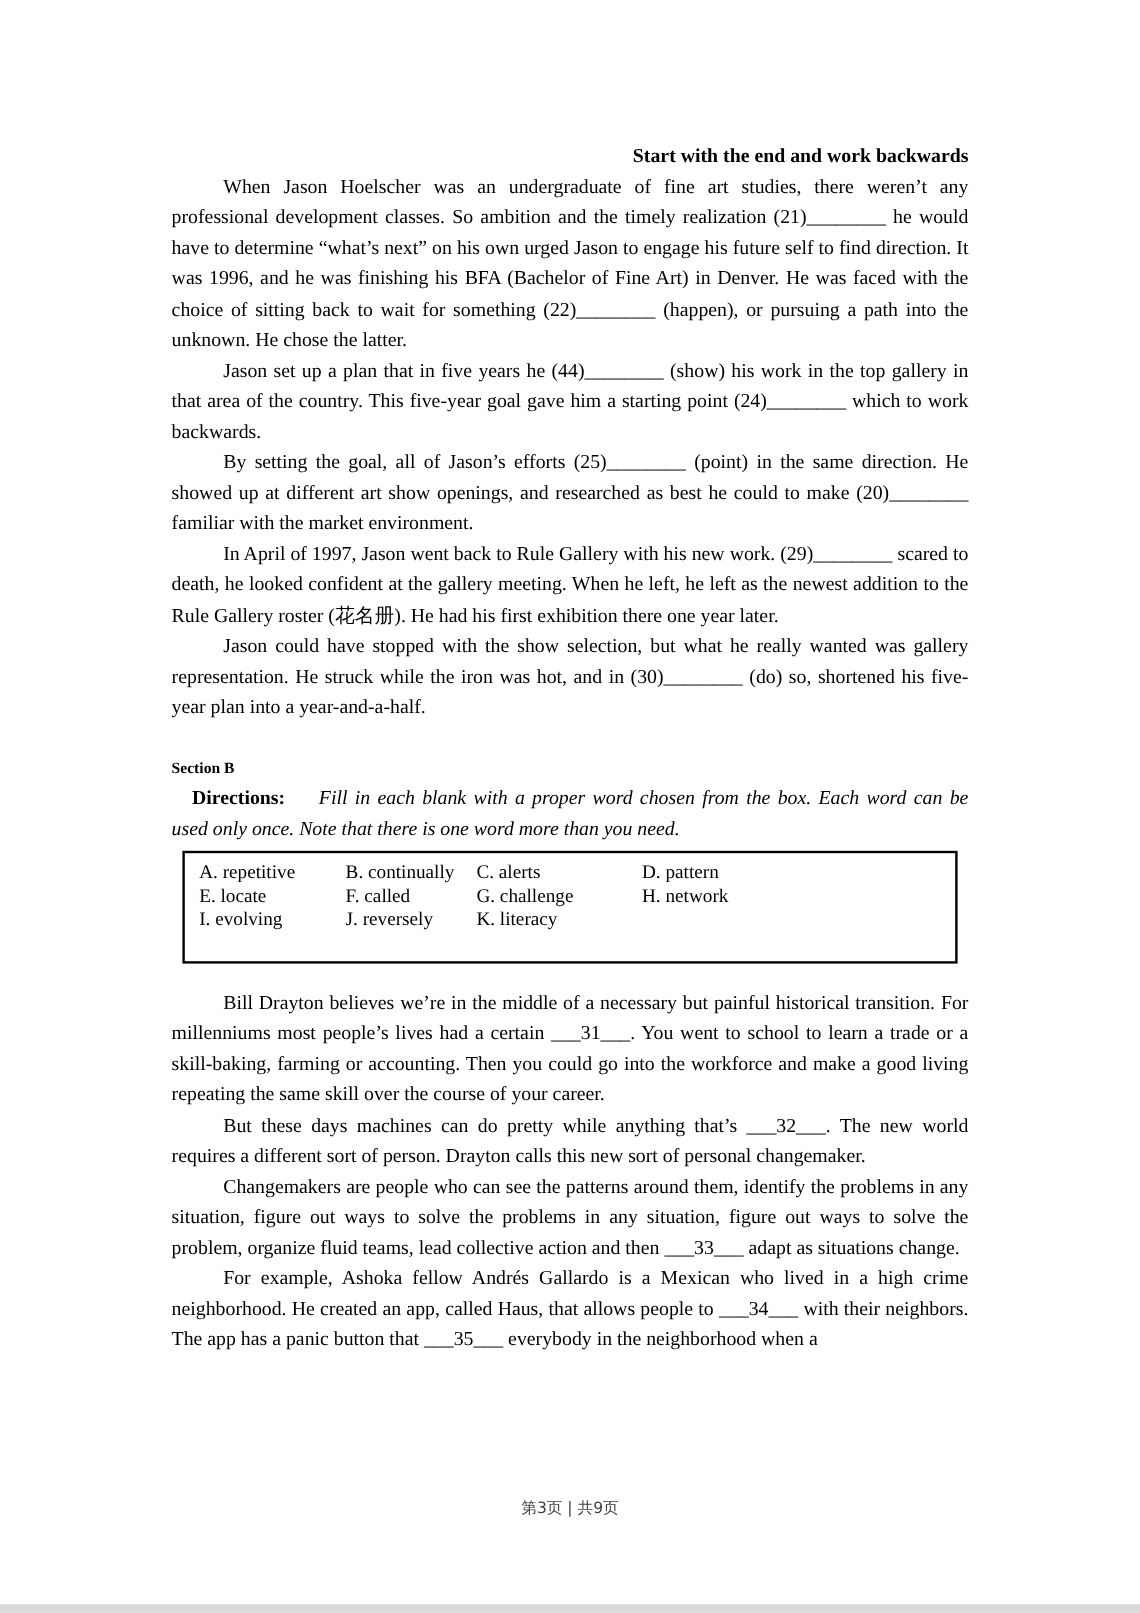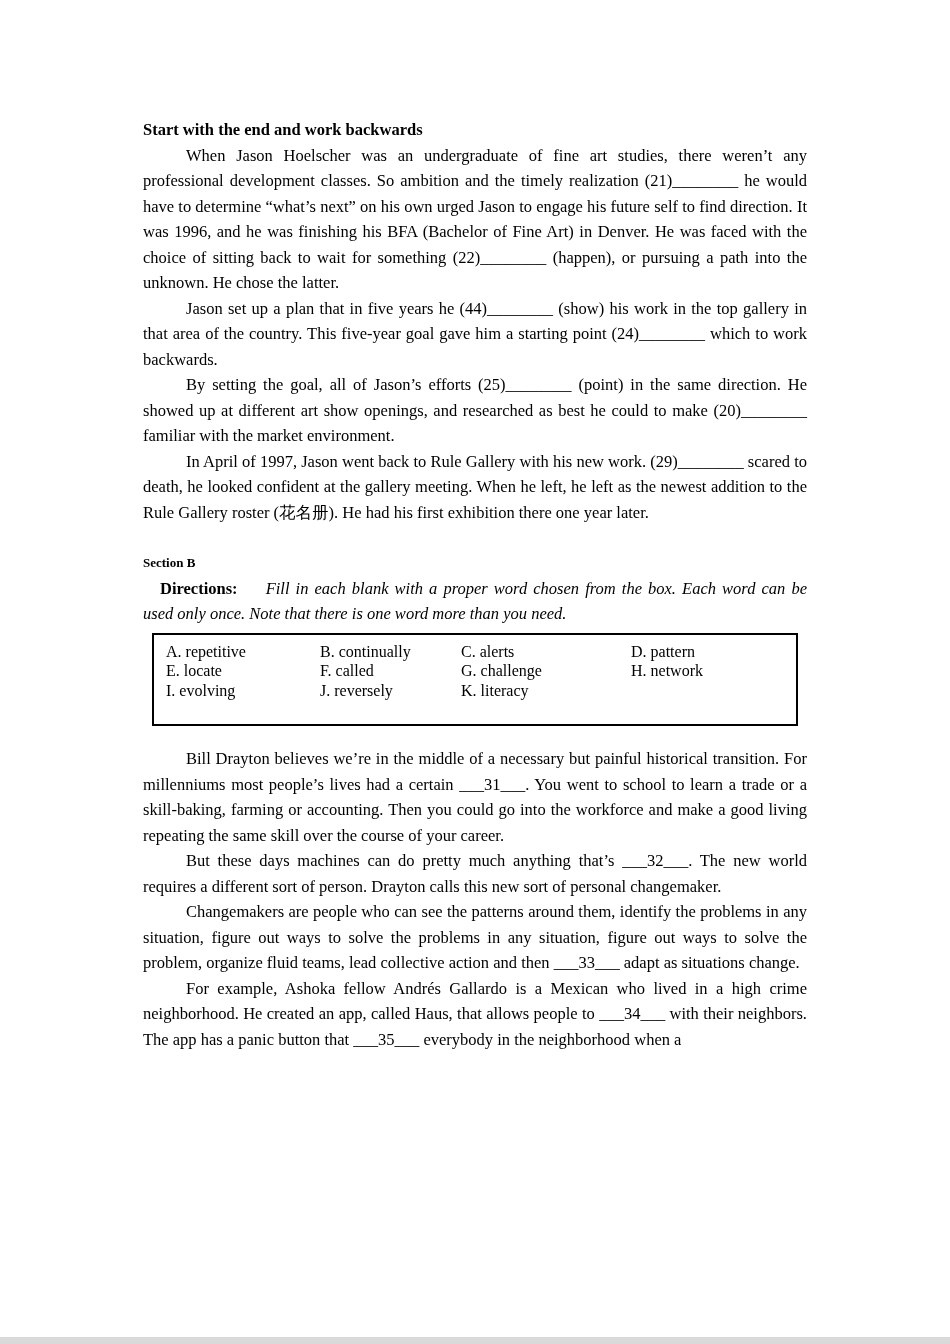--- a/index.html
+++ b/index.html
@@ -13,21 +13,21 @@
     font-family: "Liberation Serif", "DejaVu Serif", serif;
     font-size: 16.5px;
     color: #000;
   }
   .content {
     padding: 117px 143px 0 143px;
   }
   .title {
     font-size: 16.5px;
     font-weight: bold;
-    text-align: left;
+    text-align: right;
     margin: 0;
     line-height: 25.5px;
   }
   p.body-para {
     margin: 0;
     text-align: justify;
     line-height: 25.5px;
     text-indent: 43px;
   }
   .section-heading {
@@ -47,21 +47,20 @@
   .word-box {
     margin: 6px 9px 0 9px;
     border: 2px solid #000;
     padding: 7px 0 24px 12px;
     font-size: 16px;
   }
   .wb-row {
     display: grid;
     grid-template-columns: 122px 109px 138px 1fr;
     line-height: 19.5px;
-    gap: 32px;
   }
   .wb-cell { white-space: nowrap; }
   .para-gap { height: 20px; }
   .footer {
     position: absolute;
     left: 0;
     right: 0;
     top: 1248px;
     text-align: center;
     font-size: 13px;
@@ -75,20 +74,21 @@
 <div class="page">
   <div class="content">
 
     <h1 class="title">Start with the end and work backwards</h1>
 
     <div>
       <p class="body-para">When Jason Hoelscher was an undergraduate of fine art studies, there weren’t any professional development classes. So ambition and the timely realization (21)________ he would have to determine “what’s next” on his own urged Jason to engage his future self to find direction. It was 1996, and he was finishing his BFA (Bachelor of Fine Art) in Denver. He was faced with the choice of sitting back to wait for something (22)________ (happen), or pursuing a path into the unknown. He chose the latter.</p>
       <p class="body-para">Jason set up a plan that in five years he (44)________ (show) his work in the top gallery in that area of the country. This five-year goal gave him a starting point (24)________ which to work backwards.</p>
       <p class="body-para">By setting the goal, all of Jason’s efforts (25)________ (point) in the same direction. He showed up at different art show openings, and researched as best he could to make (20)________ familiar with the market environment.</p>
       <p class="body-para">In April of 1997, Jason went back to Rule Gallery with his new work. (29)________ scared to death, he looked confident at the gallery meeting. When he left, he left as the newest addition to the Rule Gallery roster (花名册). He had his first exhibition there one year later.</p>
+      <p class="body-para">Jason could have stopped with the show selection, but what he really wanted was gallery representation. He struck while the iron was hot, and in (30)________ (do) so, shortened his five-year plan into a year-and-a-half.</p>
     </div>
 
     <h2 class="section-heading">Section B</h2>
 
     <p class="directions"><span class="dir-label">Directions:</span><span class="dir-text"> Fill in each blank with a proper word chosen from the box. Each word can be used only once. Note that there is one word more than you need.</span></p>
 
     <div class="word-box">
       <div class="wb-row">
         <span class="wb-cell">A. repetitive</span>
         <span class="wb-cell">B. continually</span>
@@ -106,20 +106,21 @@
         <span class="wb-cell">J. reversely</span>
         <span class="wb-cell">K. literacy</span>
         <span class="wb-cell"></span>
       </div>
     </div>
 
     <div class="para-gap"></div>
 
     <div>
       <p class="body-para">Bill Drayton believes we’re in the middle of a necessary but painful historical transition. For millenniums most people’s lives had a certain ___31___. You went to school to learn a trade or a skill-baking, farming or accounting. Then you could go into the workforce and make a good living repeating the same skill over the course of your career.</p>
-      <p class="body-para">But these days machines can do pretty much anything that’s ___32___. The new world requires a different sort of person. Drayton calls this new sort of personal changemaker.</p>
+      <p class="body-para">But these days machines can do pretty while anything that’s ___32___. The new world requires a different sort of person. Drayton calls this new sort of personal changemaker.</p>
       <p class="body-para">Changemakers are people who can see the patterns around them, identify the problems in any situation, figure out ways to solve the problems in any situation, figure out ways to solve the problem, organize fluid teams, lead collective action and then ___33___ adapt as situations change.</p>
       <p class="body-para">For example, Ashoka fellow Andrés Gallardo is a Mexican who lived in a high crime neighborhood. He created an app, called Haus, that allows people to ___34___ with their neighbors. The app has a panic button that ___35___ everybody in the neighborhood when a</p>
     </div>
 
   </div>
 
+  <div class="footer">第3页 | 共9页</div>
 </div>
 
 </body></html>

